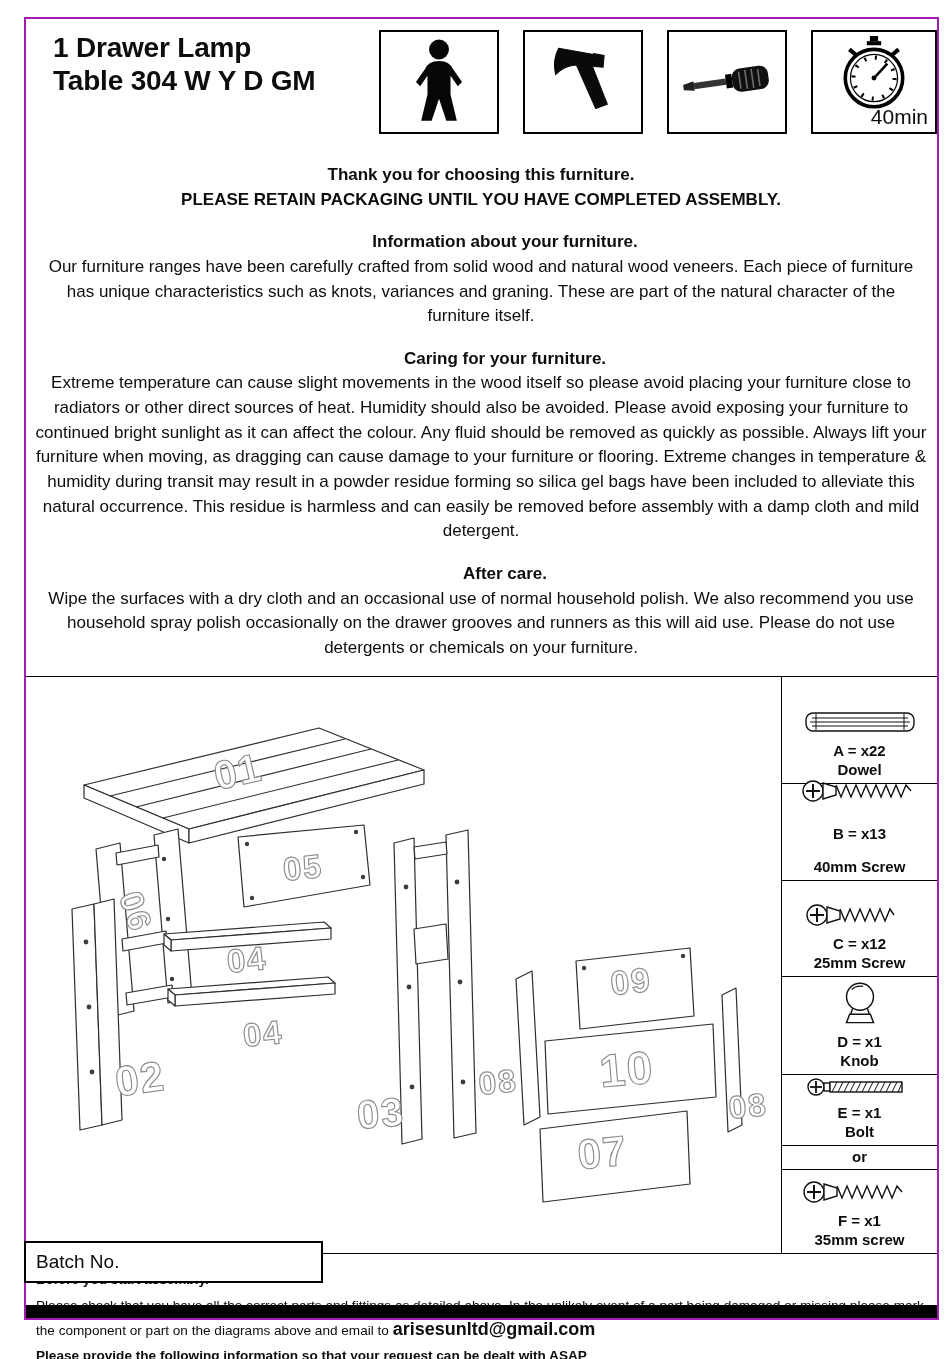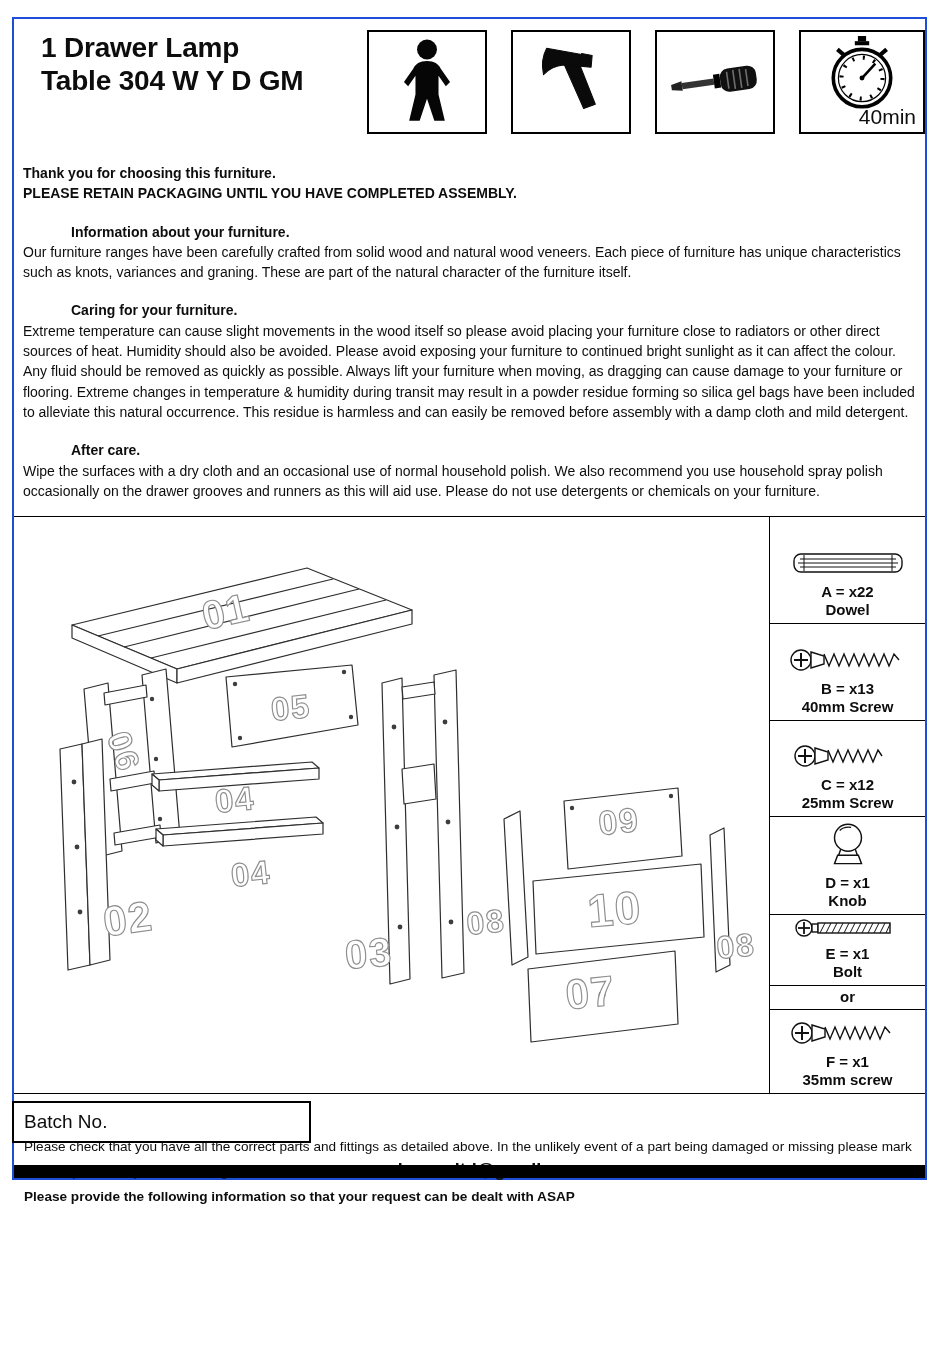--- a/index.html
+++ b/index.html
@@ -1,29 +1,29 @@
 <!DOCTYPE html>
 <html><head>
 <meta charset="utf-8">
 <style>
   * { box-sizing: border-box; }
   html,body { margin:0; padding:0; background:#fff; }
   body { width:950px; height:1359px; position:relative; font-family:"Liberation Sans",sans-serif; color:#0d0d0d; }
-  .page { position:absolute; left:12px; top:17px; width:915px; height:1163px; border:2px solid #1d4ed8; background:#fff; }
+  .page { position:absolute; left:24px; top:17px; width:915px; height:1303px; border:2px solid #a21caf; background:#fff; }
 
   
   .header { position:relative; height:140px; }
   .title { position:absolute; left:27px; top:12px; font-size:28px; font-weight:bold; line-height:1.18; letter-spacing:-0.2px; }
   .icon-boxes { position:absolute; right:0; top:11px; display:flex; gap:24px; }
   .icon-box { width:120px; height:104px; border:2px solid #000; display:flex; align-items:center; justify-content:center; position:relative; background:#fff; }
   .icon-box.time-box { width:126px; }
   .time { position:absolute; right:7px; bottom:3px; font-size:21px; }
 
   
-  .copy { margin:4px 10px 0 9px; font-size:14px; line-height:1.45; }
+  .copy { margin:4px 10px 0 9px; font-size:17px; line-height:1.45;text-align:center; }
   .copy p { margin:0; }
   .b { font-weight:bold; }
   .sp { margin-top:18px !important;padding-left:48px; }
   .mt6 { margin-top:6px !important; }
   .mt4 { margin-top:3px !important; }
   .email { font-size:18px; font-weight:bold; }
 
   
   .diagram-wrap { margin-top:15px; height:578px; border-top:1.5px solid #000; border-bottom:1.5px solid #000; display:flex; }
   .diagram { flex:1; position:relative; overflow:hidden; }
@@ -229,21 +229,21 @@
             <line x1="10" y1="17" x2="110" y2="17" stroke="#111" stroke-width="1"></line>
             <line x1="12" y1="21" x2="108" y2="21" stroke="#111" stroke-width="1"></line>
             <line x1="16" y1="9" x2="16" y2="25" stroke="#111" stroke-width="1"></line>
             <line x1="104" y1="9" x2="104" y2="25" stroke="#111" stroke-width="1"></line>
           </svg>
         </div>
         <div class="hw-qty">A = x22</div>
         <div class="hw-name">Dowel</div>
       </div>
 
-      <div class="hw-row" style="height:97px;">
+      <div class="hw-row" style="height:97px;gap:14px;">
         <div class="hw-icon">
           <svg width="120" height="34" viewBox="0 0 120 34">
             <circle class="hwicon-fillw" cx="13" cy="17" r="10"></circle>
             <line x1="6" y1="17" x2="20" y2="17" stroke="#111" stroke-width="2"></line>
             <line x1="13" y1="10" x2="13" y2="24" stroke="#111" stroke-width="2"></line>
             <polygon class="hwicon-fillw" points="23,9 36,13 36,21 23,25"></polygon>
             <polyline class="hwicon-stroke" points="36,11 41,23 46,11 51,23 56,11 61,23 66,11 71,23 76,11 81,23 86,11 91,23 96,11 101,23 106,11 111,17"></polyline>
           </svg>
         </div>
         <div class="hw-qty">B = x13</div>

